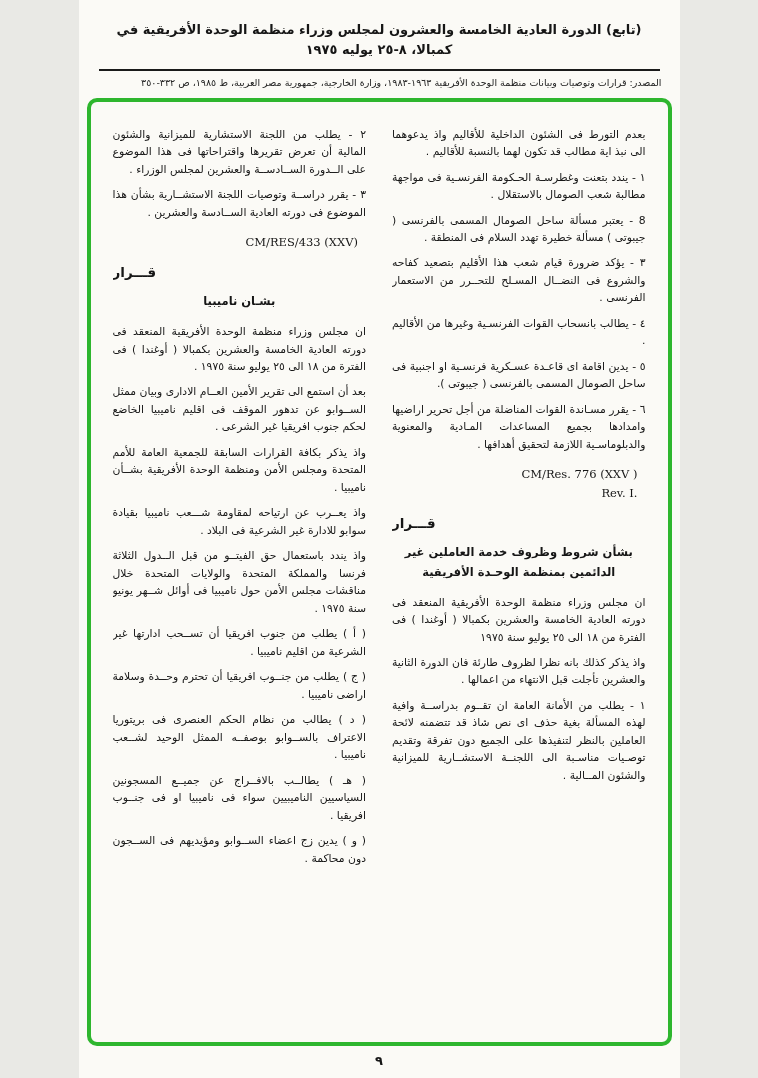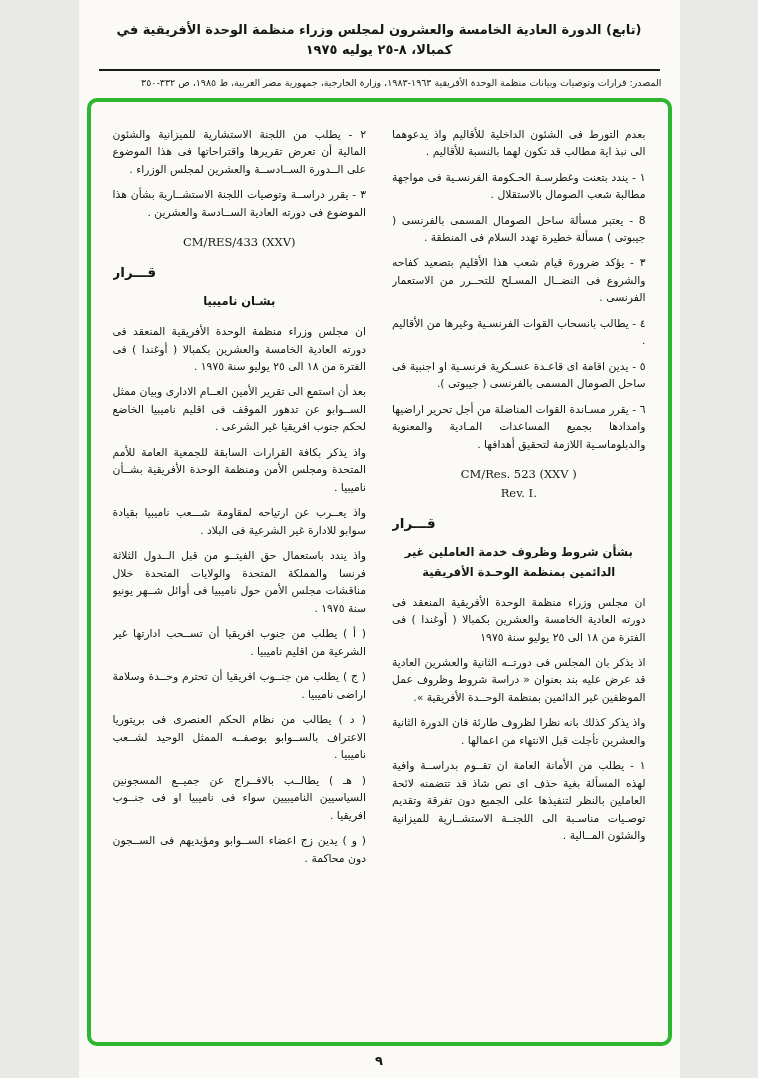--- a/index.html
+++ b/index.html
@@ -31,23 +31,23 @@
     padding:24px 22px 14px;
     overflow:hidden;
   }
   .columns { display:flex; gap:26px; height:100%; }
   .col { flex:1 1 0; overflow:hidden; }
   .para {
     font-size:10.8px; line-height:1.62; margin-bottom:8px;
     text-align:justify; white-space:pre-line;
   }
   .para.ref {
-    direction:ltr; text-align:center;
+    direction:ltr; text-align:right;
     font-family:"DejaVu Serif", serif;
-    font-size:11.5px; margin:12px 0 8px;
+    font-size:11.5px; margin:12px 8px 8px;
     white-space:pre-line;
   }
   .para.heading {
     text-align:left; font-weight:bold; font-size:13.5px;
     margin:10px 0 9px; letter-spacing:1px;
   }
   .para.subheading {
     text-align:center; font-weight:bold; font-size:11.5px;
     margin-bottom:11px; line-height:1.7;
   }
@@ -70,27 +70,26 @@
   <div class="content-box">
     <div class="columns">
       <section class="col">
           <p class="para body">بعدم التورط فى الشئون الداخلية للأقاليم واذ يدعوهما الى نبذ اية مطالب قد تكون لهما بالنسبة للأقاليم .</p>
           <p class="para body">١ - يندد بتعنت وغطرسـة الحـكومة الفرنسـية فى مواجهة مطالبة شعب الصومال بالاستقلال .</p>
           <p class="para body">8 - يعتبر مسألة ساحل الصومال المسمى بالفرنسى ( جيبوتى ) مسألة خطيرة تهدد السلام فى المنطقة .</p>
           <p class="para body">٣ - يؤكد ضرورة قيام شعب هذا الأقليم بتصعيد كفاحه والشروع فى النضــال المسـلح للتحــرر من الاستعمار الفرنسى .</p>
           <p class="para body">٤ - يطالب بانسحاب القوات الفرنسـية وغيرها من الأقاليم .</p>
           <p class="para body">٥ - يدين اقامة اى قاعـدة عسـكرية فرنسـية او اجنبية فى ساحل الصومال المسمى بالفرنسى ( جيبوتى ).</p>
           <p class="para body">٦ - يقرر مسـاندة القوات المناضلة من أجل تحرير اراضيها وامدادها بجميع المساعدات المـادية والمعنوية والدبلوماسـية اللازمة لتحقيق أهدافها .</p>
-          <p class="para ref">CM/Res. 523 (XXV )
+          <p class="para ref">CM/Res. 776 (XXV )
 Rev. I.</p>
           <p class="para heading">قـــرار</p>
           <p class="para subheading">بشأن شروط وظروف خدمة العاملين غير
 الدائمين بمنظمة الوحـدة الأفريقية</p>
           <p class="para body">ان مجلس وزراء منظمة الوحدة الأفريقية المنعقد فى دورته العادية الخامسة والعشرين بكمبالا ( أوغندا ) فى الفترة من ١٨ الى ٢٥ يوليو سنة ١٩٧٥</p>
-          <p class="para body">اذ يذكر بان المجلس فى دورتــه الثانية والعشرين العادية قد عرض عليه بند بعنوان « دراسة شروط وظروف عمل الموظفين غير الدائمين بمنظمة الوحــدة الأفريقية ».</p>
           <p class="para body">واذ يذكر كذلك بانه نظرا لظروف طارئة فان الدورة الثانية والعشرين تأجلت قبل الانتهاء من اعمالها .</p>
           <p class="para body">١ - يطلب من الأمانة العامة ان تقــوم بدراســة وافية لهذه المسألة بغية حذف اى نص شاذ قد تتضمنه لائحة العاملين بالنظر لتنفيذها على الجميع دون تفرقة وتقديم توصـيات مناسـبة الى اللجنــة الاستشــارية للميزانية والشئون المــالية .</p>
         </section>
       <section class="col">
           <p class="para body">٢ - يطلب من اللجنة الاستشارية للميزانية والشئون المالية أن تعرض تقريرها واقتراحاتها فى هذا الموضوع على الــدورة الســادســة والعشرين لمجلس الوزراء .</p>
           <p class="para body">٣ - يقرر دراســة وتوصيات اللجنة الاستشــارية بشأن هذا الموضوع فى دورته العادية الســادسة والعشرين .</p>
           <p class="para ref">CM/RES/433 (XXV)</p>
           <p class="para heading">قـــرار</p>
           <p class="para subheading">بشـان ناميبيا</p>
           <p class="para body">ان مجلس وزراء منظمة الوحدة الأفريقية المنعقد فى دورته العادية الخامسة والعشرين بكمبالا ( أوغندا ) فى الفترة من ١٨ الى ٢٥ يوليو سنة ١٩٧٥ .</p>

